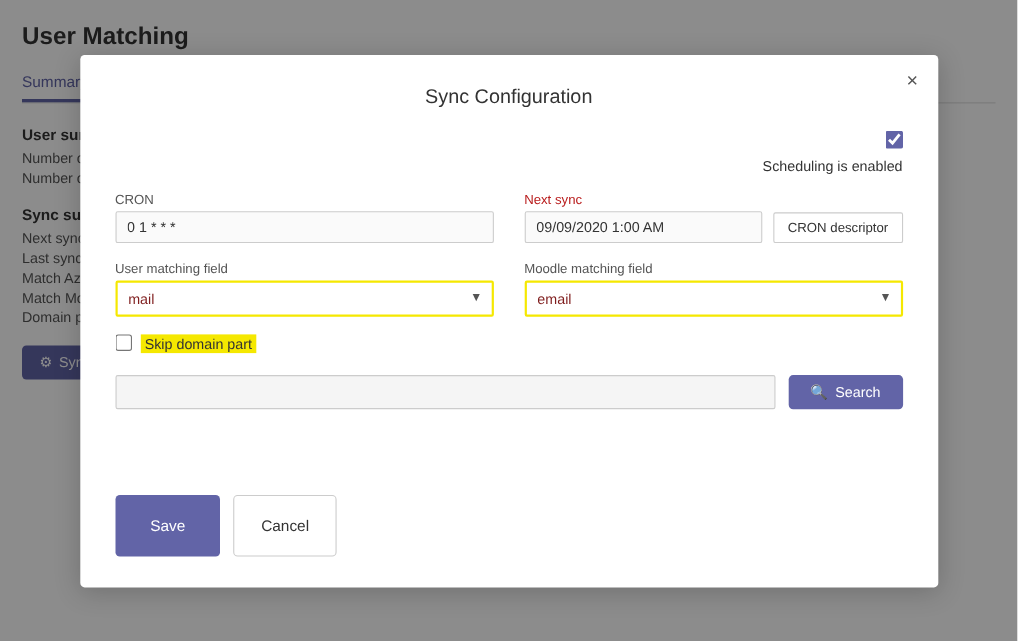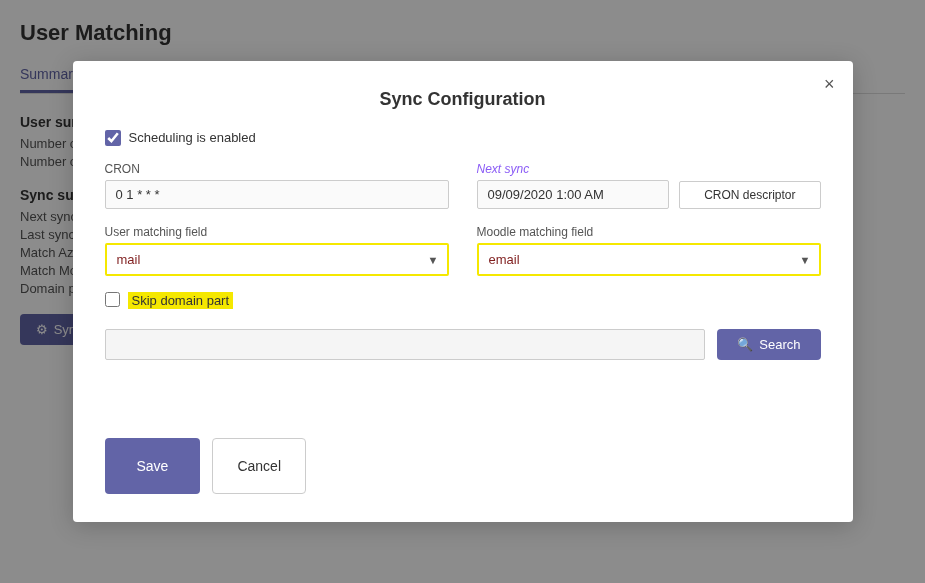--- a/index.html
+++ b/index.html
@@ -93,43 +93,44 @@
       border-radius: 4px;
       width: 780px;
       padding: 28px 32px 28px 32px;
       position: relative;
       box-shadow: 0 4px 24px rgba(0,0,0,0.2);
     }
 
     .modal-title {
       text-align: center;
       font-size: 18px;
-      font-weight: 700;
+      font-weight: 400;
       color: #333;
       margin-bottom: 20px;
     }
 
     .modal-close {
       position: absolute;
       top: 14px;
       right: 18px;
       background: none;
       border: none;
       font-size: 18px;
       cursor: pointer;
       color: #555;
       line-height: 1;
     }
 
     
     .scheduling-row {
       display: flex;
-      align-items: flex-start;
+      align-items: flex-end;
       gap: 8px;
       margin-bottom: 16px;
+      flex-direction: column;
     }
 
     .scheduling-row input[type="checkbox"] {
       width: 16px;
       height: 16px;
       accent-color: #6264a7;
     }
 
     .scheduling-label {
       font-size: 13px;
@@ -154,39 +155,38 @@
       align-items: flex-end;
     }
 
     .field-label {
       font-size: 12px;
       color: #555;
       margin-bottom: 4px;
     }
 
     .field-label.green {
-      color: #8b5cf6;
-      font-style: italic;
+      color: #b91c1c;
     }
 
     .text-input {
       border: 1px solid #ccc;
       border-radius: 2px;
       padding: 6px 10px;
       font-size: 13px;
       color: #333;
       background: #fafafa;
       outline: none;
       width: 100%;
     }
 
     .cron-descriptor-btn {
       border: 1px solid #ccc;
       background: #fff;
-      padding: 6px 24px;
+      padding: 6px 12px;
       font-size: 12px;
       color: #333;
       cursor: pointer;
       border-radius: 2px;
       white-space: nowrap;
     }
 
     .select-wrapper {
       position: relative;
       width: 100%;

